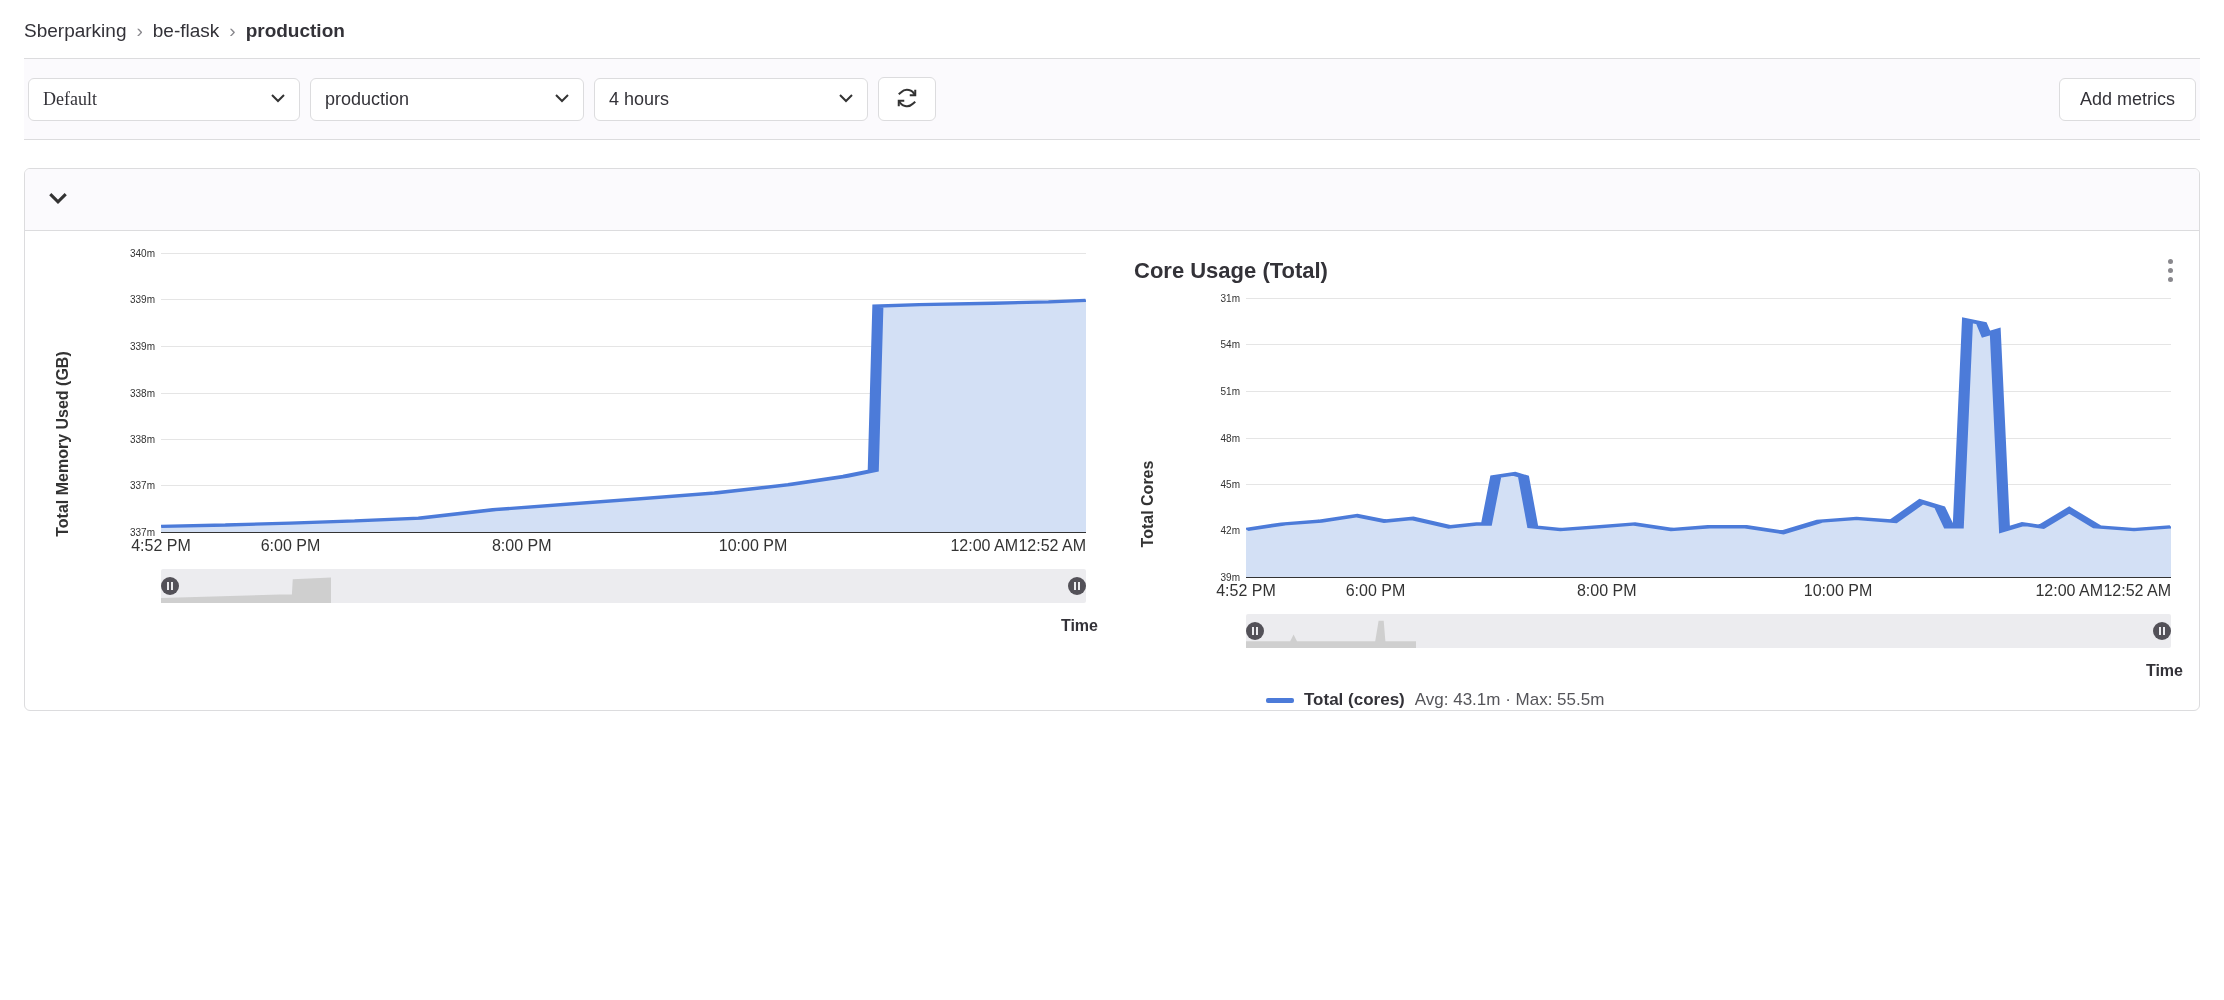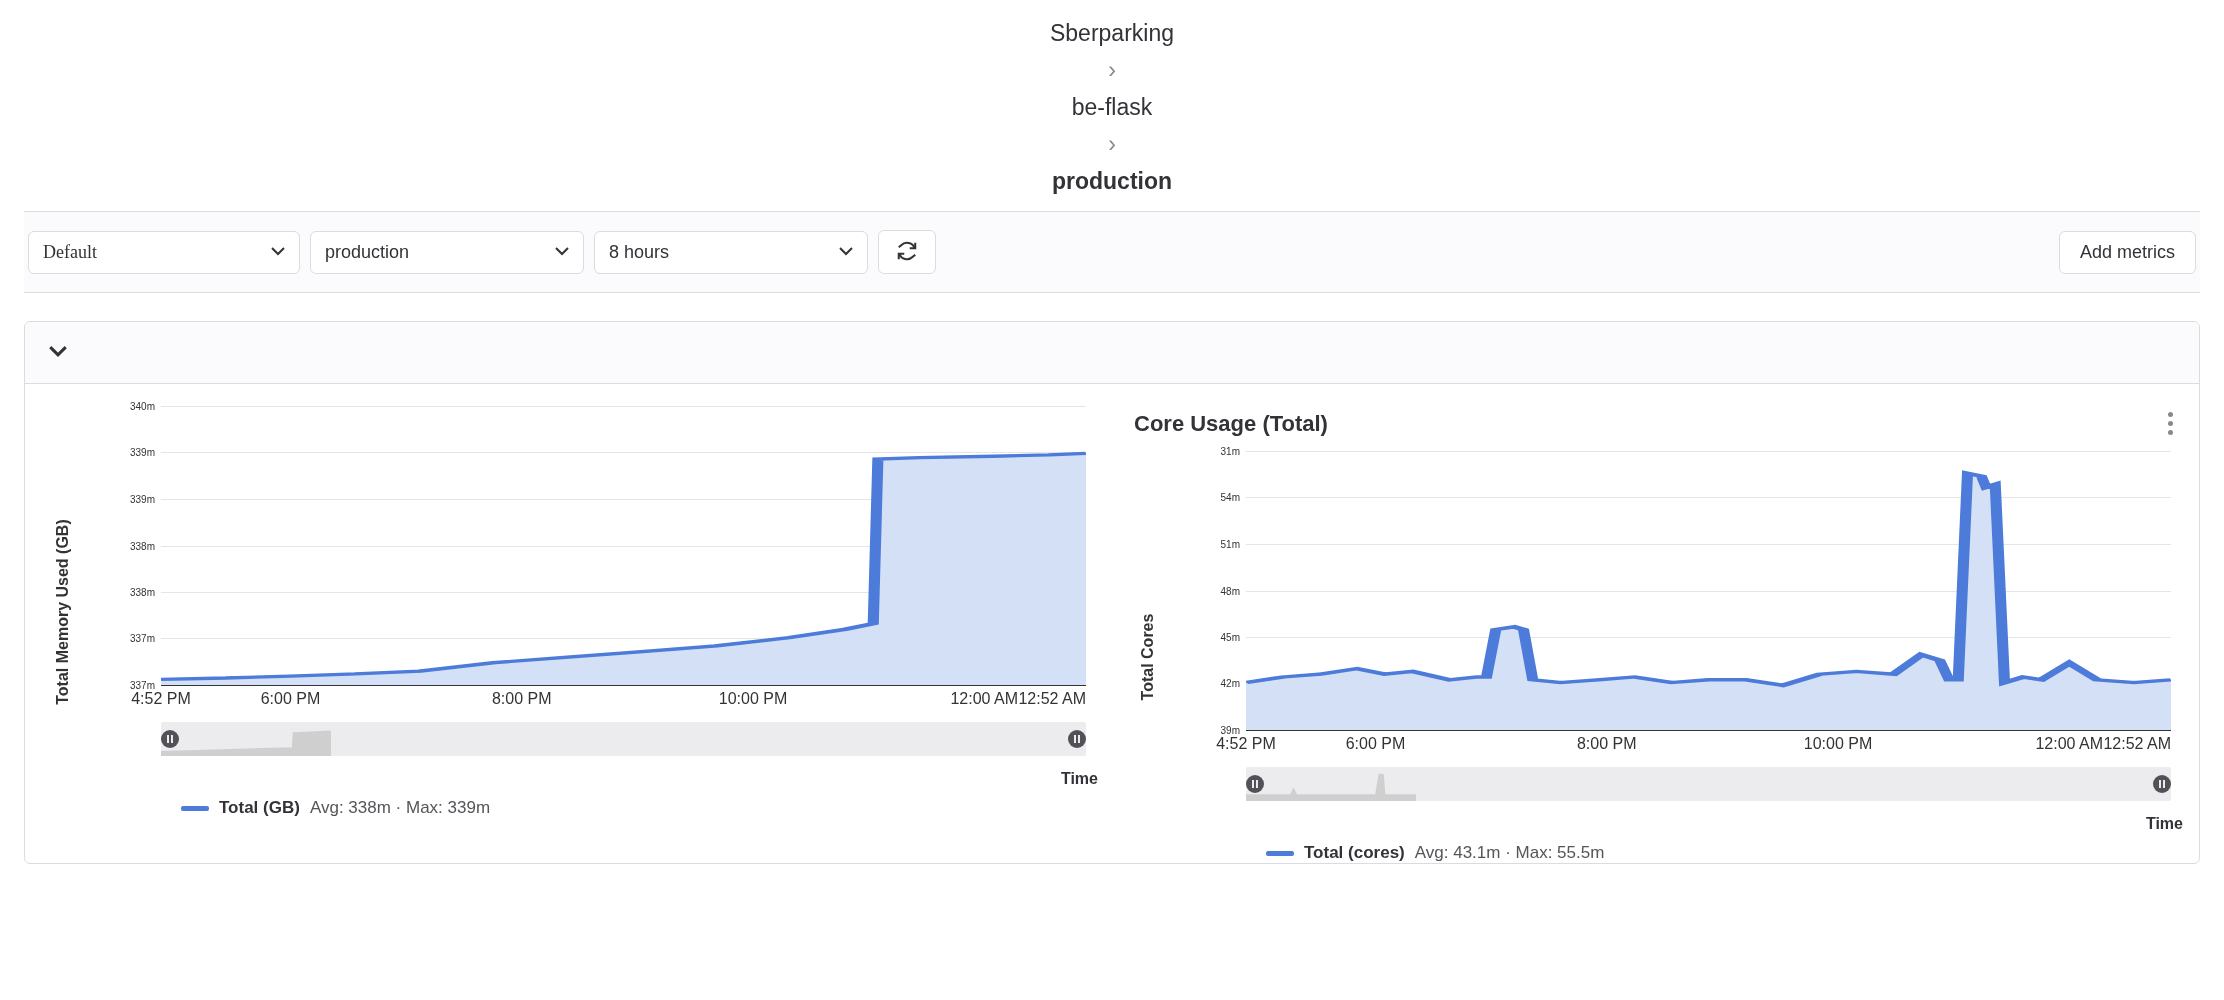--- a/index.html
+++ b/index.html
@@ -5,21 +5,21 @@
   * { box-sizing: border-box; margin: 0; padding: 0; }
   body {
     font-family: -apple-system, BlinkMacSystemFont, "Segoe UI", Helvetica, Arial, sans-serif;
     background: #fff;
     color: #333238;
     font-size: 14px;
   }
   .page { width: 2224px; height: 1000px; padding: 12px 24px; }
 
   
-  .breadcrumb { display: flex; align-items: center; gap: 10px; padding: 8px 0 16px; font-size: 23px; color: #333238; flex-direction: column; }
+  .breadcrumb { display: flex; align-items: center; gap: 10px; padding: 8px 0 16px; font-size: 19px; color: #333238; }
   .breadcrumb .sep { color: #89888d; }
   .breadcrumb a { color: #333238; text-decoration: none; }
   .breadcrumb .current { font-weight: 600; }
 
   
   .toolbar-wrap { border: 1px solid #dcdcde; border-left: none; border-right: none; background: #fbfafd; padding: 18px 4px; display: flex; align-items: center; gap: 10px; }
   .select {
     display: inline-flex; align-items: center; justify-content: space-between;
     background: #fff; border: 1px solid #dcdcde; border-radius: 6px;
     padding: 10px 14px; font-size: 18px; color: #333238; cursor: pointer;
@@ -109,21 +109,21 @@
     </div>
     <div class="select w2">
       <span>production</span>
       <span class="chev">
         <svg width="14" height="14" viewBox="0 0 14 14">
             <path d="M1 4l6 6 6-6" fill="none" stroke="#333" stroke-width="2"></path>
           </svg>
       </span>
     </div>
     <div class="select w3">
-      <span>8 hours</span>
+      <span>4 hours</span>
       <span class="chev">
         <svg width="14" height="14" viewBox="0 0 14 14">
             <path d="M1 4l6 6 6-6" fill="none" stroke="#333" stroke-width="2"></path>
           </svg>
       </span>
     </div>
     <button class="btn-icon">
       <span>
         <svg width="22" height="22" viewBox="0 0 24 24" fill="none" stroke="#333" stroke-width="2.2">
           <path d="M21 3v6h-6"></path>
@@ -181,25 +181,20 @@
             <span class="x-tick" style="left:100%;transform:translateX(-100%)">12:52 AM</span>
           </div>
           <div class="scrubber">
             <svg class="mini" viewBox="0 0 100 20" preserveAspectRatio="none" style="height:100%">
               <path fill="#cfcfcf" d="M0,20 L0,17 L70,15 L77,15 L77.5,6 L100,5 L100,20 Z"></path>
             </svg>
             <div class="handle" style="left:1%"></div>
             <div class="handle" style="left:99%"></div>
           </div>
           <div class="axis-label-x">Time</div>
-          <div class="legend">
-            <span class="swatch"></span>
-            <span class="name">Total (GB)</span>
-            <span class="stats">Avg: 338m · Max: 339m</span>
-          </div>
         </div>
       </div>
 
       <div class="chart-card">
         <div class="chart-head">
           <h3>Core Usage (Total)</h3>
           <div class="kebab">
               <span></span>
               <span></span>
               <span></span>

